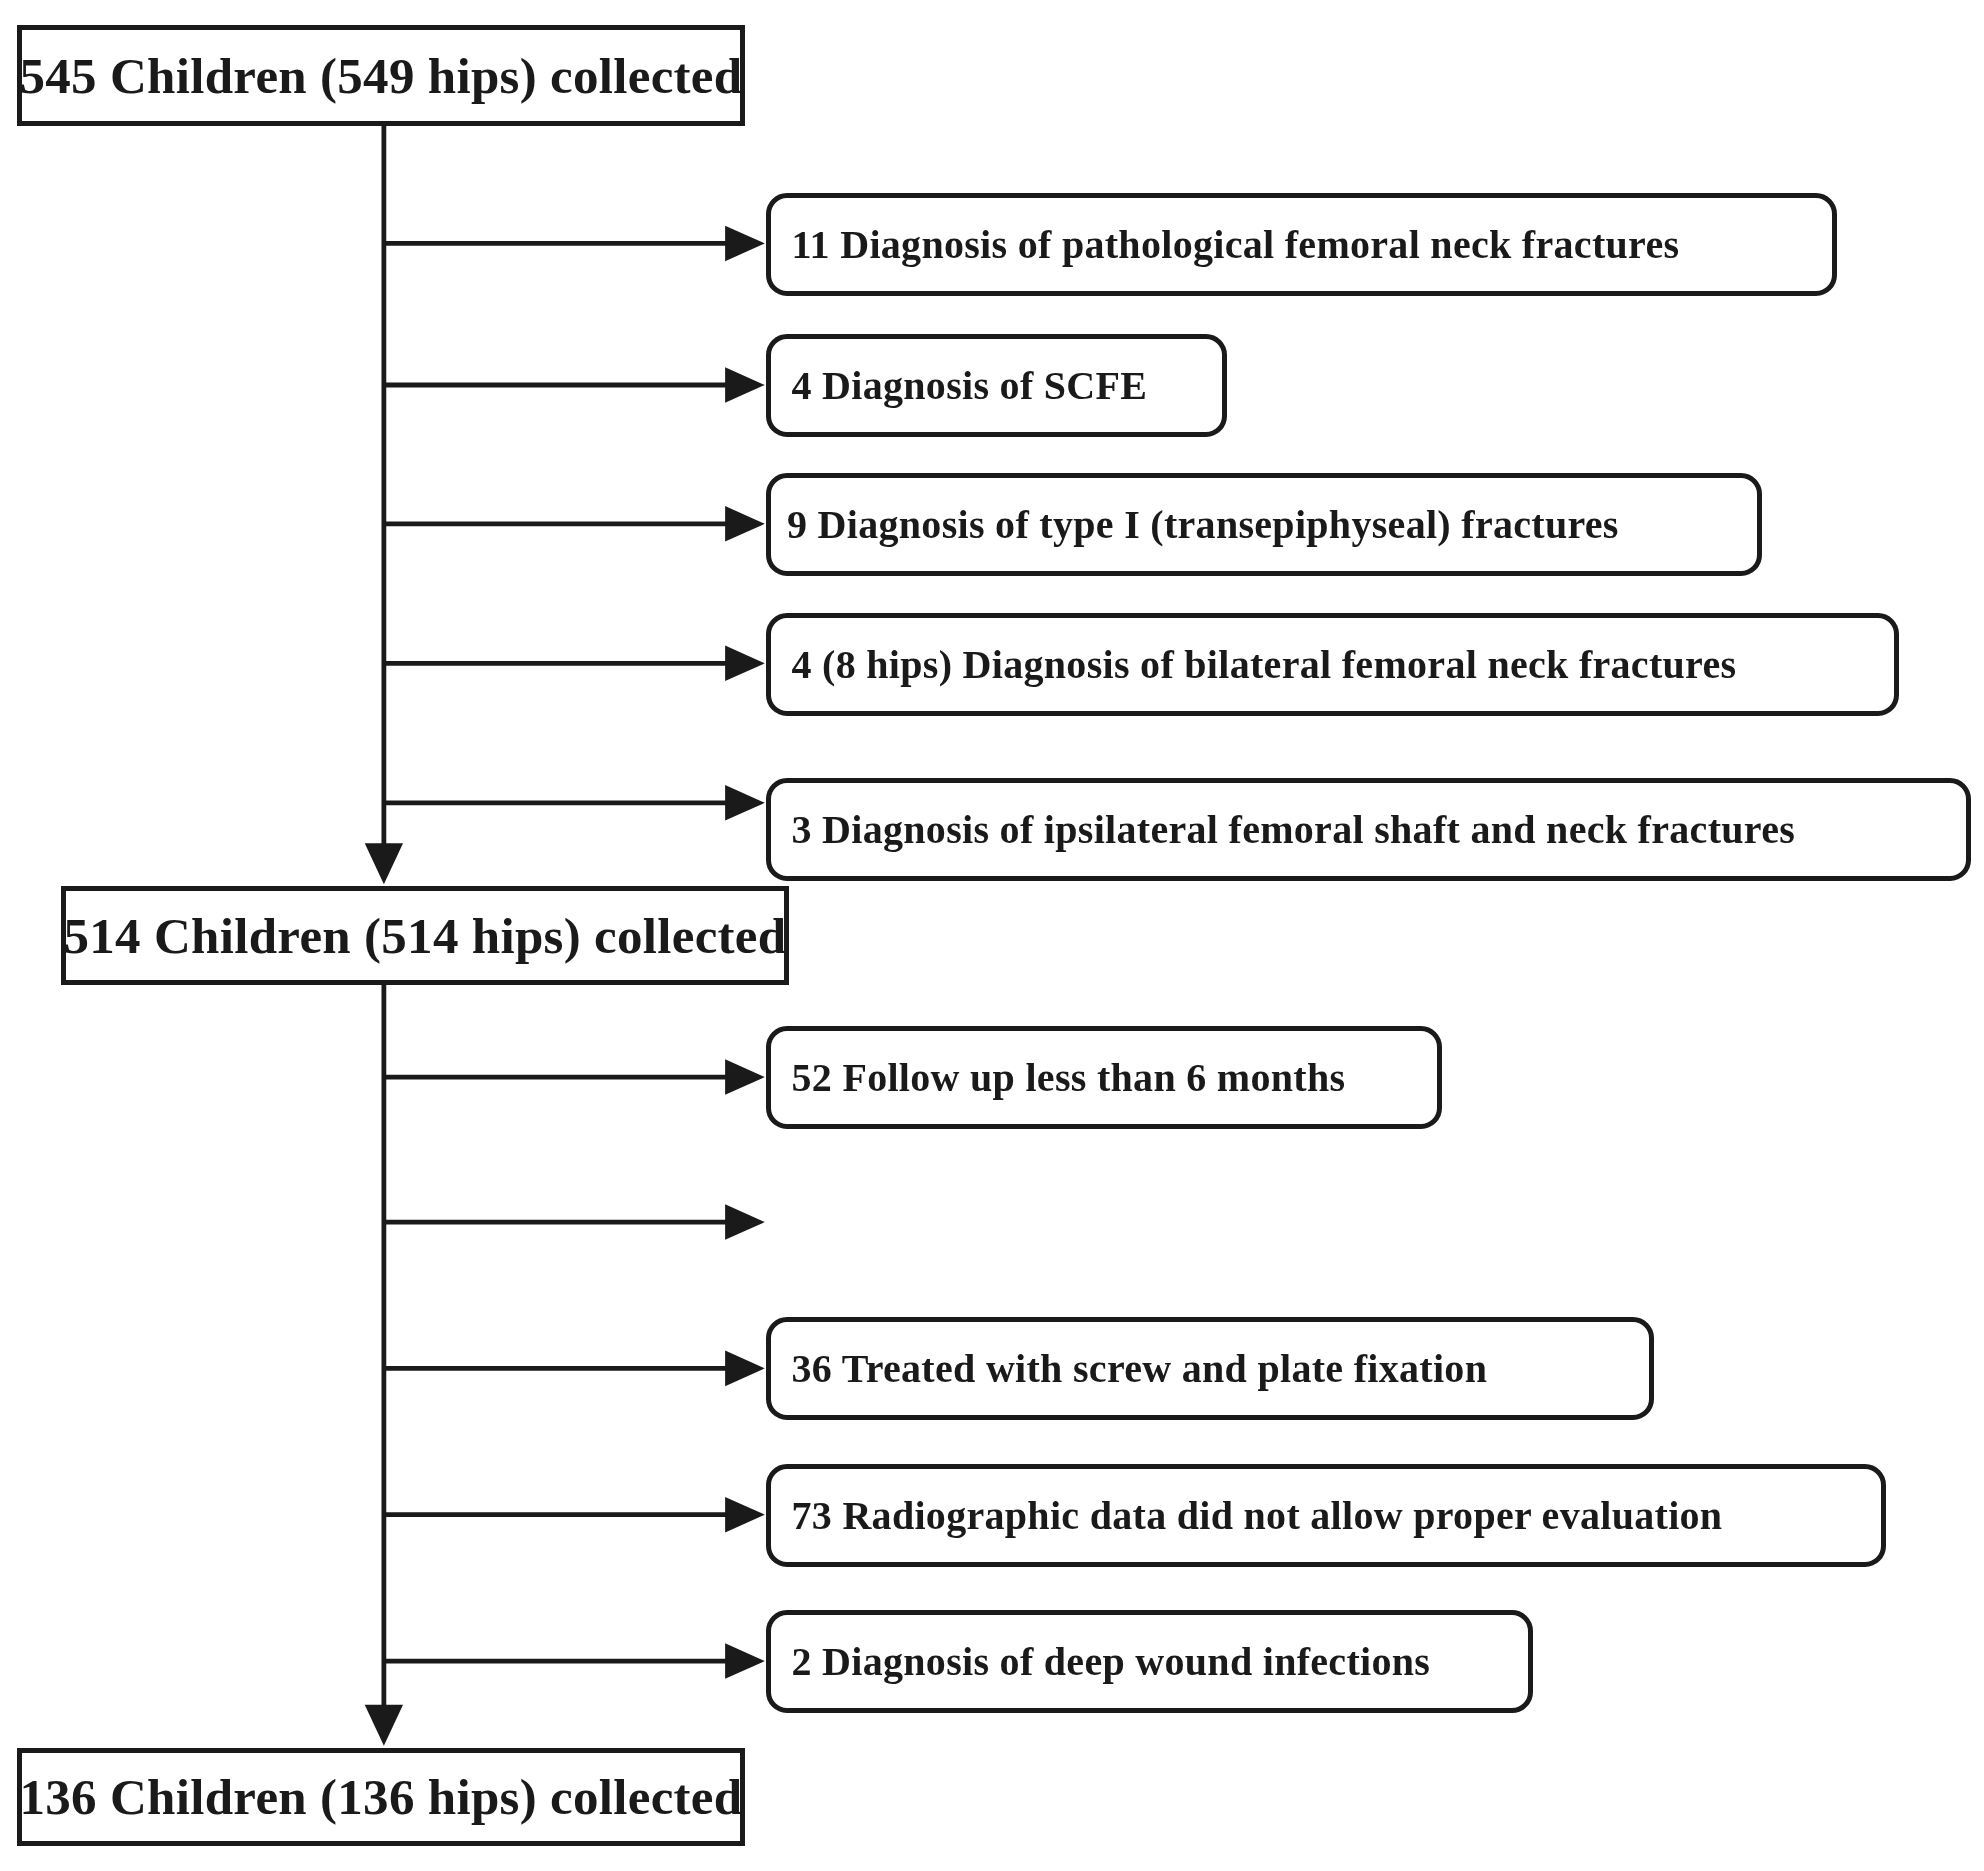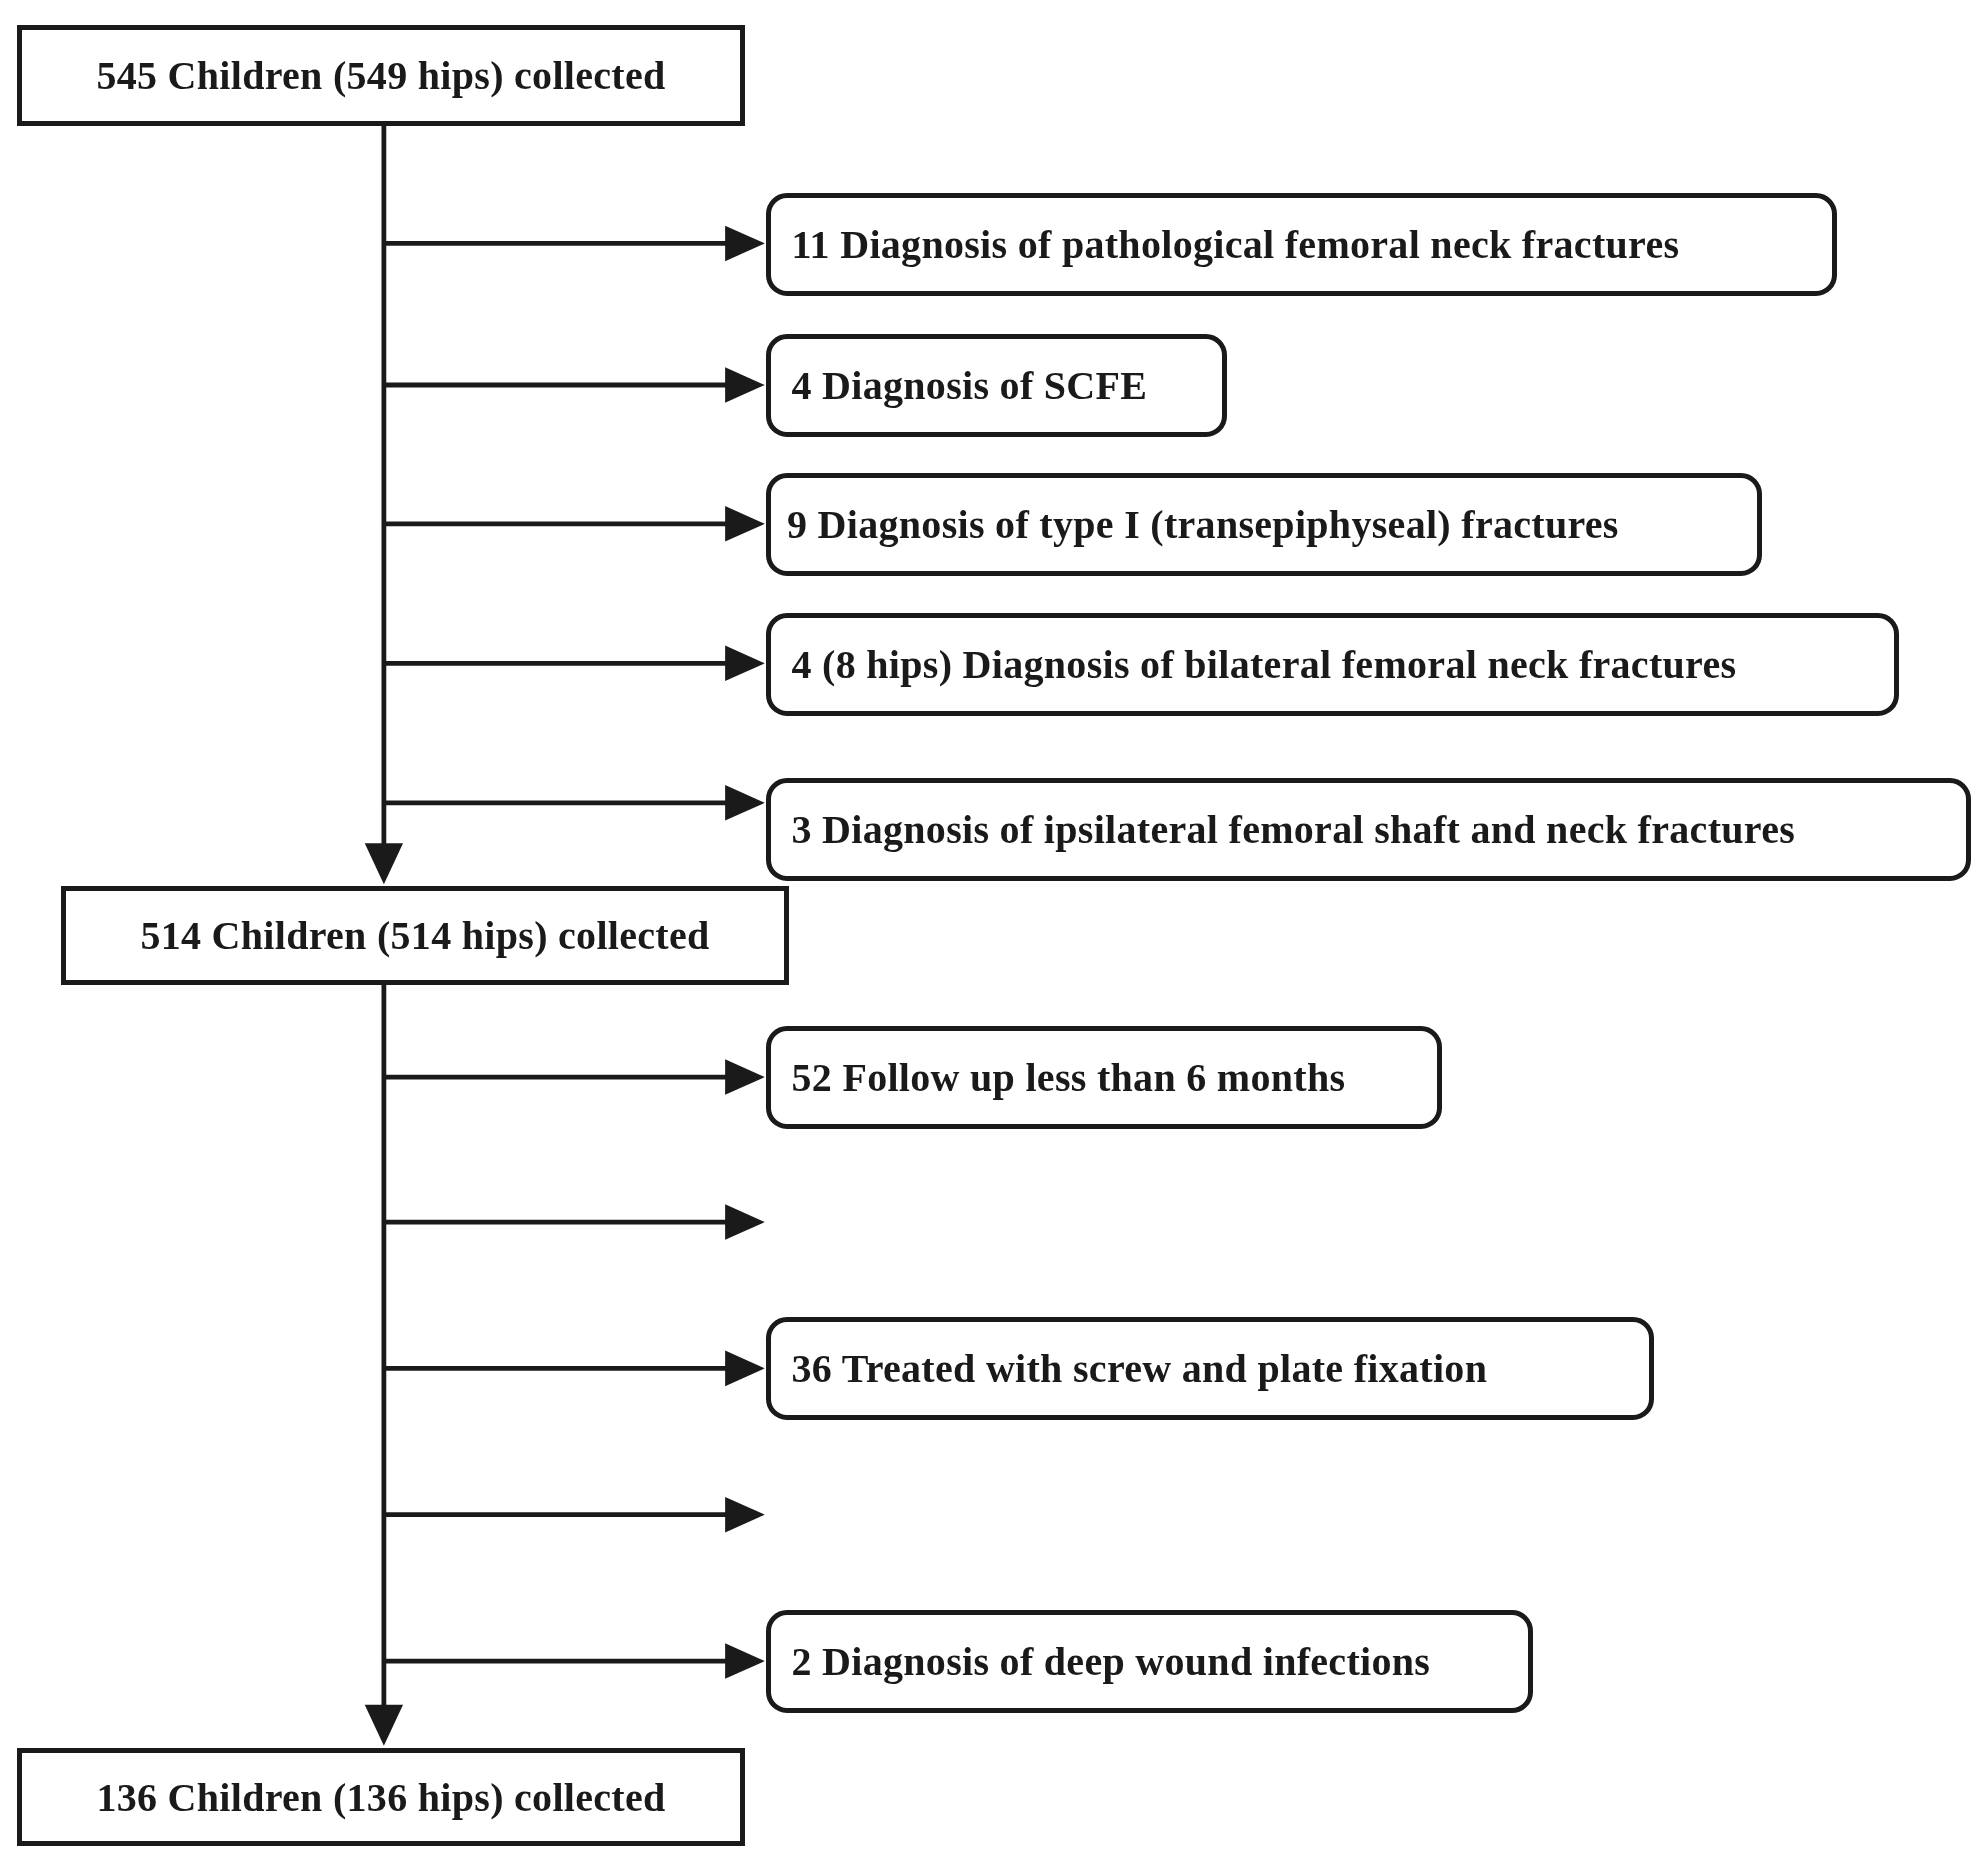--- a/index.html
+++ b/index.html
@@ -31,21 +31,21 @@
     display: flex;
     align-items: center;
     white-space: nowrap;
     letter-spacing: 0.3px;
   }
   .main-box {
     left: 17px;
     width: 728px;
     height: 101px;
     justify-content: center;
-    font-size: 40px;
+    font-size: 51px;
   }
   .branch-box {
     left: 766px;
     height: 103px;
     justify-content: flex-start;
     padding-left: 20.5px;
     font-size: 40px;
     border-radius: 21px;
   }
 </style>
@@ -127,19 +127,22 @@
 
   <div class="box branch-box" style="top:1026px; width:676px;">
     <span>52 Follow up less than 6 months</span>
   </div>
 
 
   <div class="box branch-box" style="top:1317px; width:888px;">
     <span>36 Treated with screw and plate fixation</span>
   </div>
 
+  <div class="box branch-box" style="top:1464px; width:1120px;">
+    <span>73 Radiographic data did not allow proper evaluation</span>
+  </div>
 
   <div class="box branch-box" style="top:1610px; width:767px;">
     <span>2 Diagnosis of deep wound infections</span>
   </div>
 
 </div>
 
 
 </body></html>

